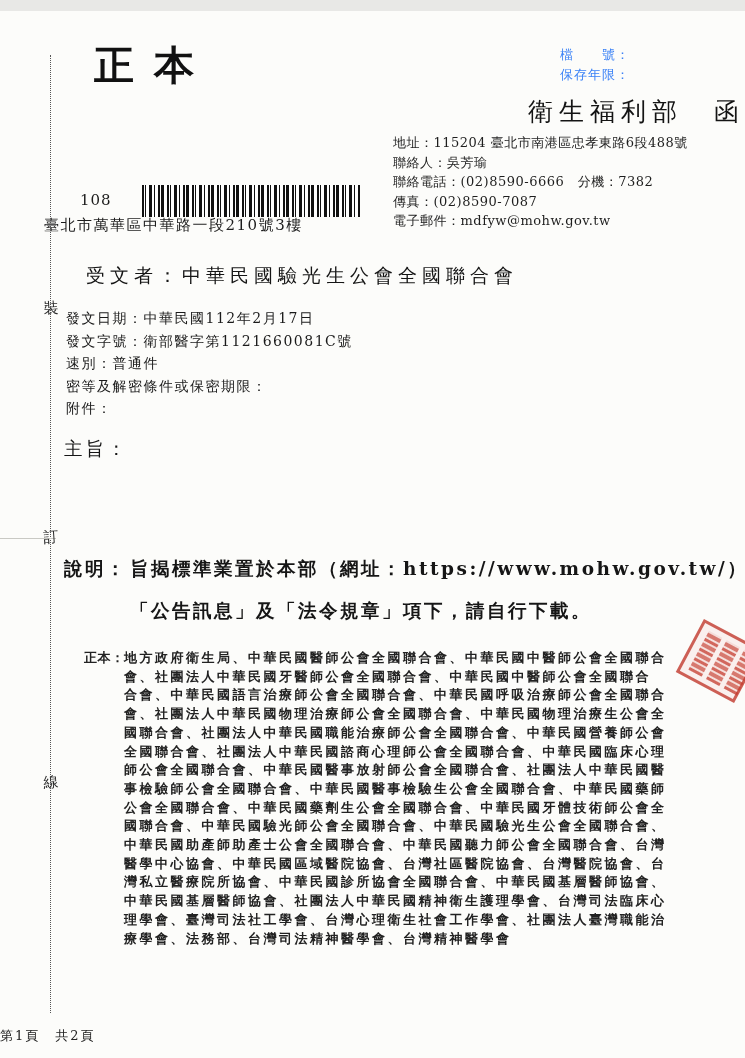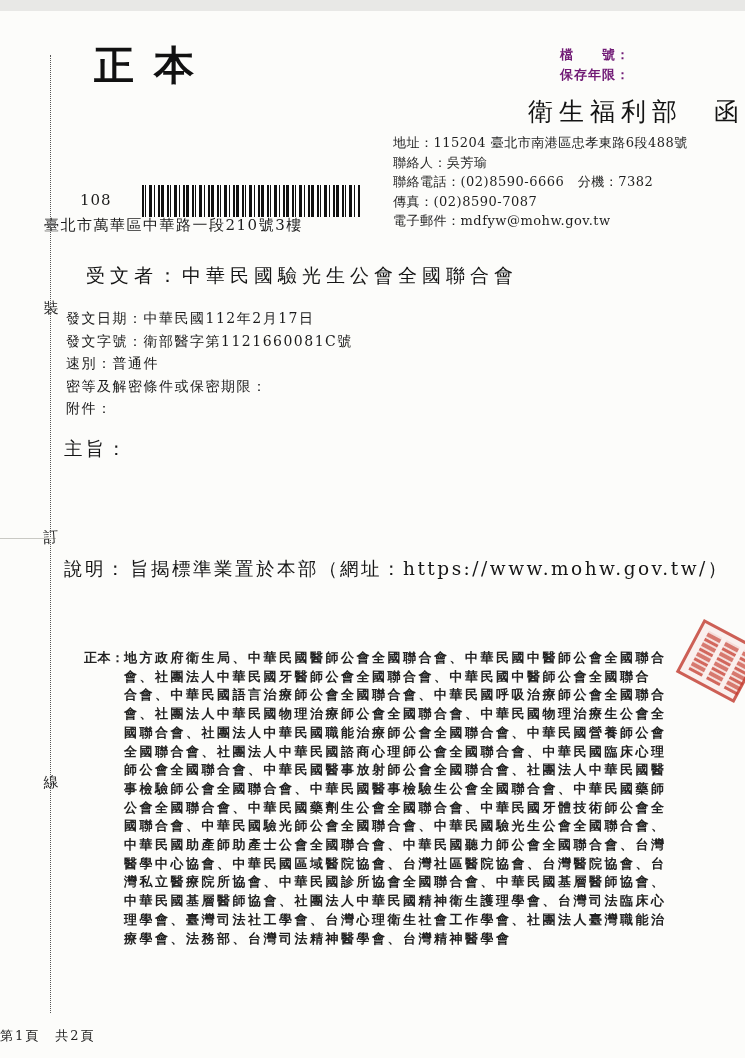--- a/index.html
+++ b/index.html
@@ -14,21 +14,21 @@
   }
   
   .copy-type{
     position:absolute;left:94px;top:28px;
     font-size:40px;line-height:52px;font-weight:bold;
     letter-spacing:20px;color:#111;
   }
   
   .file-block{
     position:absolute;left:560px;top:34px;
-    font-size:13px;line-height:20px;letter-spacing:1px;color:#701a75;font-weight:bold;
+    font-size:13px;line-height:20px;letter-spacing:1px;color:#3b82f6;
   }
   
   .title{
     position:absolute;left:0;top:84px;width:745px;margin:0;
     text-align:right;font-size:25px;line-height:34px;font-weight:normal;
     letter-spacing:6px;color:#141414;
   }
   
   .contact{
     position:absolute;left:393px;top:122px;
@@ -59,21 +59,21 @@
   .hangblock .lbl{position:absolute;left:0;top:0;white-space:nowrap;}
   .hangblock .lines{display:block;}
   .hangblock .ln{display:block;white-space:nowrap;}
   .subject{
     left:64px;top:415px;width:660px;
     font-size:18.5px;line-height:46px;letter-spacing:3px;color:#161616;
   }
   .subject .lines{margin-left:66px;}
   .explanation{
     left:64px;top:537px;width:670px;
-    font-size:18.5px;line-height:42px;letter-spacing:2.5px;color:#161616;
+    font-size:18.5px;line-height:42px;letter-spacing:2.5px;color:#161616;font-weight:bold;
   }
   .explanation .lines{margin-left:66px;}
   .copylist{
     left:84px;top:638px;width:640px;
     font-size:13px;line-height:18.7px;letter-spacing:2.5px;color:#222;font-weight:bold;
   }
   .copylist .lbl{letter-spacing:0.5px;}
   .copylist .lines{margin-left:40px;}
   
   .binding-line{
@@ -149,20 +149,21 @@
   </div>
 
   <div class="hangblock subject">
     <span class="lbl">主旨：</span>
   </div>
 
   <div class="hangblock explanation">
     <span class="lbl">說明：</span>
     <span class="lines">
       <span class="ln">旨揭標準業置於本部（網址：https://www.mohw.gov.tw/）</span>
+      <span class="ln">「公告訊息」及「法令規章」項下，請自行下載。</span>
     </span>
   </div>
 
   <div class="hangblock copylist">
     <span class="lbl">正本：</span>
     <span class="lines">
       <span class="ln">地方政府衛生局、中華民國醫師公會全國聯合會、中華民國中醫師公會全國聯合</span>
       <span class="ln">會、社團法人中華民國牙醫師公會全國聯合會、中華民國中醫師公會全國聯合</span>
       <span class="ln">合會、中華民國語言治療師公會全國聯合會、中華民國呼吸治療師公會全國聯合</span>
       <span class="ln">會、社團法人中華民國物理治療師公會全國聯合會、中華民國物理治療生公會全</span>

